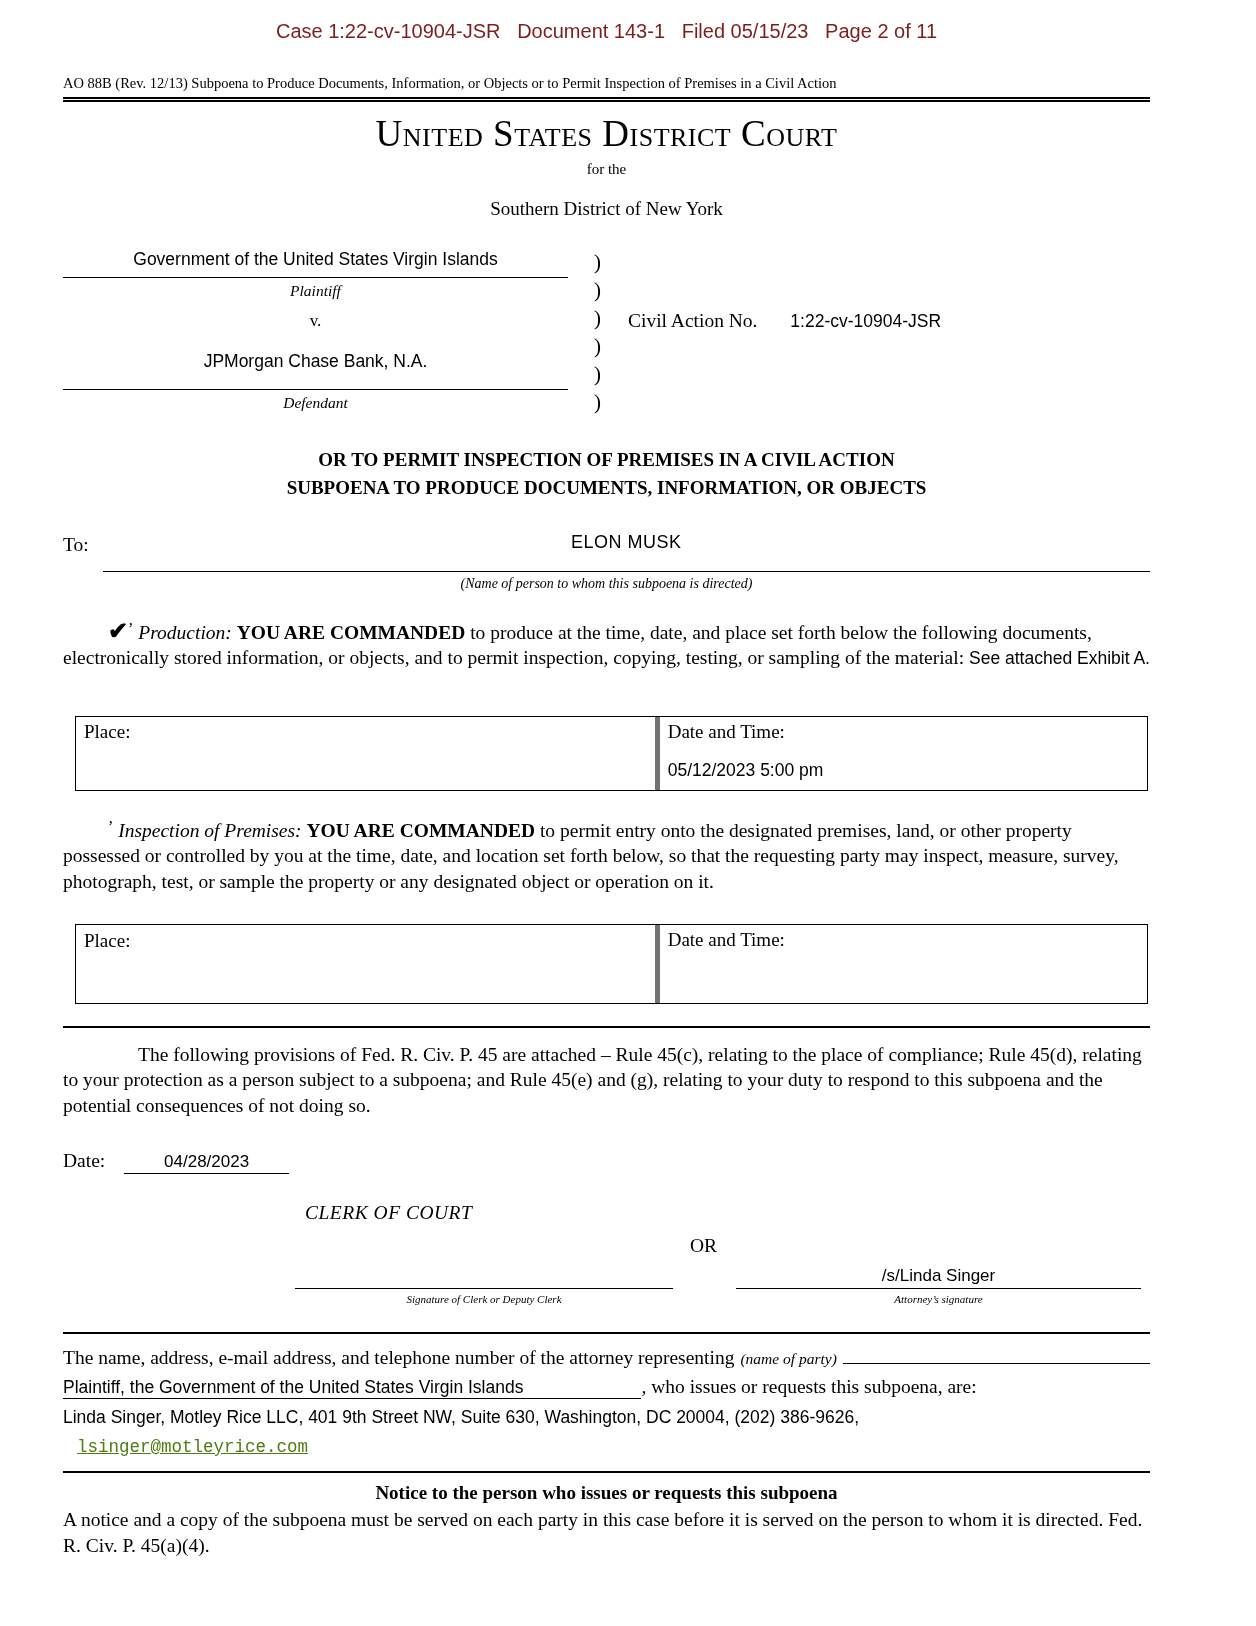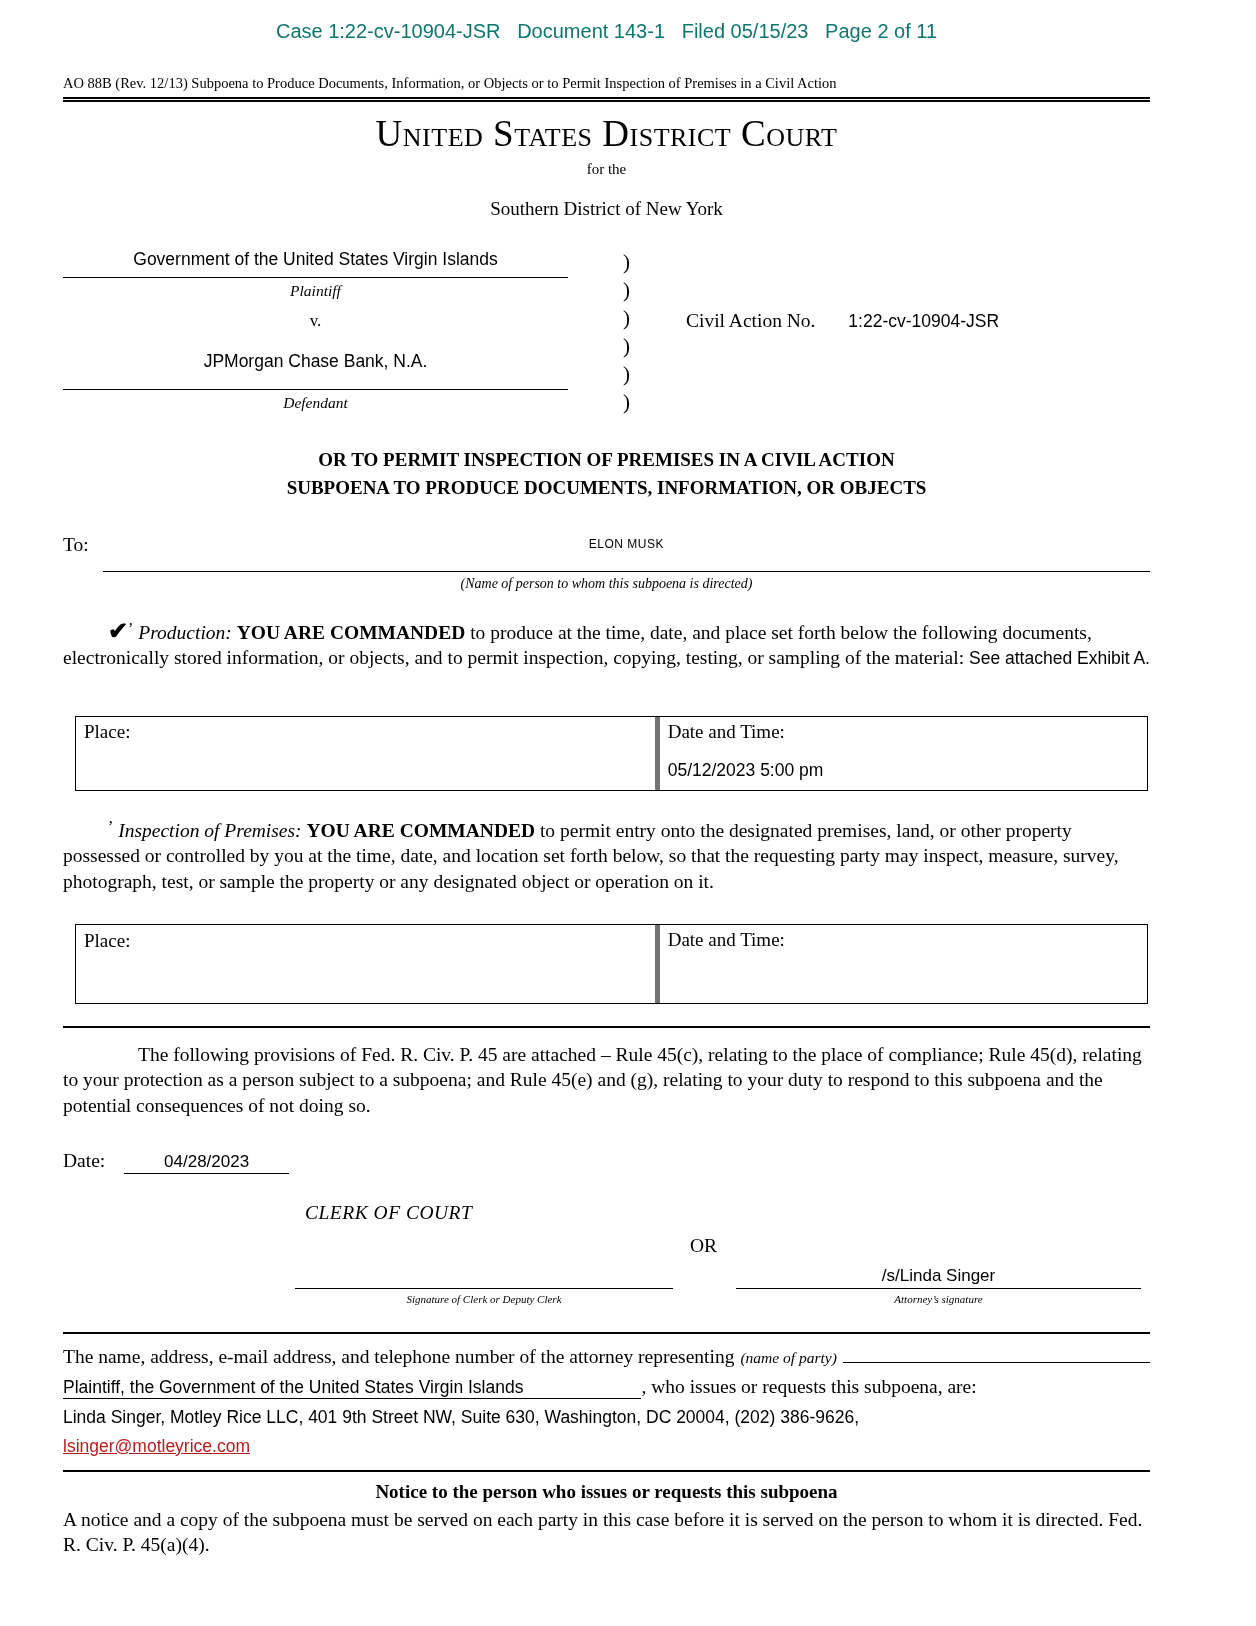--- a/index.html
+++ b/index.html
@@ -4,51 +4,51 @@
 <style>
   * { box-sizing: border-box; margin: 0; padding: 0; }
   body { background: #e8e8e8; margin: 0; }
   .page {
     width: 1256px; height: 1626px; background: #ffffff; color: #000;
     font-family: "Liberation Serif", serif; font-size: 19.5px; line-height: 1.3;
     padding: 12px 106px 0 63px; overflow: hidden; position: relative;
   }
   .stamp {
     text-align: center; font-family: "Liberation Sans", sans-serif;
-    font-size: 20px; color: #0f766e; white-space: pre; margin-top: 6px;
+    font-size: 20px; color: #7f1d1d; white-space: pre; margin-top: 6px;
   }
   .form-id { font-size: 14.5px; margin-top: 30px; }
   .double-rule { margin-top: 4px; height: 5px; border-top: 2px solid #000; border-bottom: 2px solid #000; }
   .court-name {
     text-align: center; font-variant: small-caps; font-size: 37px;
     letter-spacing: 0.5px; margin-top: 8px;
   }
   .for-the { text-align: center; font-size: 15px; margin-top: 2px; }
   .district { text-align: center; font-size: 19px; margin-top: 18px; }
 
-  .caption-row { display: flex; margin-top: 26px; gap: 29px; }
+  .caption-row { display: flex; margin-top: 26px; }
   .caption-left { width: 505px; text-align: center; }
   .party-name {
     font-family: "Liberation Sans", sans-serif; font-size: 17.5px;
     border-bottom: 1px solid #000; padding-bottom: 6px;
   }
   .party-label { font-style: italic; font-size: 15.5px; margin-top: 3px; }
   .versus { font-size: 17px; margin: 9px 0 10px; }
   .party-name.defendant { padding-top: 8px; padding-bottom: 16px; }
   .caption-brackets { width: 60px; padding-left: 26px; font-size: 21px; line-height: 28px; }
   .caption-right { flex: 1; padding-top: 60px; white-space: nowrap; }
   .civ-label { font-size: 19.5px; }
   .civ-number { font-family: "Liberation Sans", sans-serif; font-size: 17.5px; margin-left: 28px; }
 
   .subpoena-title { text-align: center; font-weight: bold; font-size: 19px; margin-top: 30px; line-height: 1.45; }
 
   .to-row { display: flex; align-items: flex-end; margin-top: 28px; }
   .to-label { font-size: 19.5px; padding-bottom: 14px; }
   .to-line { flex: 1; margin-left: 14px; border-bottom: 1px solid #000; text-align: center; padding-bottom: 16px; }
-  .to-name { font-family: "Liberation Sans", sans-serif; font-size: 12px; letter-spacing: 0.5px; }
+  .to-name { font-family: "Liberation Sans", sans-serif; font-size: 18px; letter-spacing: 0.5px; }
   .to-caption { text-align: center; font-style: italic; font-size: 14px; margin-top: 3px; }
 
   .cmd-para { margin-top: 26px; text-indent: 45px; }
   .check-icon { font-size: 24px; font-weight: bold; line-height: 1; }
   .mark-icon { font-size: 16px; vertical-align: 5px; }
   .cmd-heading { font-style: italic; }
   .cmd-commanded { font-weight: bold; }
   .attachment { font-family: "Liberation Sans", sans-serif; font-size: 17.5px; }
 
   .form-table { display: flex; border: 1px solid #000; margin: 46px 2px 0 12px; }
@@ -90,21 +90,21 @@
   .atty-line1 { display: flex; align-items: baseline; }
   .name-of-party { font-style: italic; font-size: 15.5px; margin-left: 6px; white-space: nowrap; }
   .fill-line { flex: 1; border-bottom: 1px solid #000; height: 1.1em; margin-left: 6px; }
   .atty-line2 { margin-top: 4px; }
   .party-underlined {
     font-family: "Liberation Sans", sans-serif; font-size: 17.5px;
     border-bottom: 1px solid #000; padding-right: 118px; padding-bottom: 1px;
   }
   .line2-rest { font-size: 19.5px; }
   .contact { font-family: "Liberation Sans", sans-serif; font-size: 17.5px; margin-top: 7px; }
-  .email-link { color: #b91c1c; text-decoration: underline; font-family: Liberation Sans, sans-serif; font-size: 17.5px; }
+  .email-link { color: #4d7c0f; text-decoration: underline; font-family: Liberation Mono, monospace; font-size: 17.5px; margin-left: 14px; }
   .email-row { margin-top: 4px; }
 
   .notice-rule { border-top: 2px solid #000; margin-top: 12px; }
   .notice-heading { text-align: center; font-weight: bold; font-size: 19px; margin-top: 8px; }
   .notice-body { margin-top: 2px; }
 </style>
 </head>
 <body>
 
 <div class="page">

